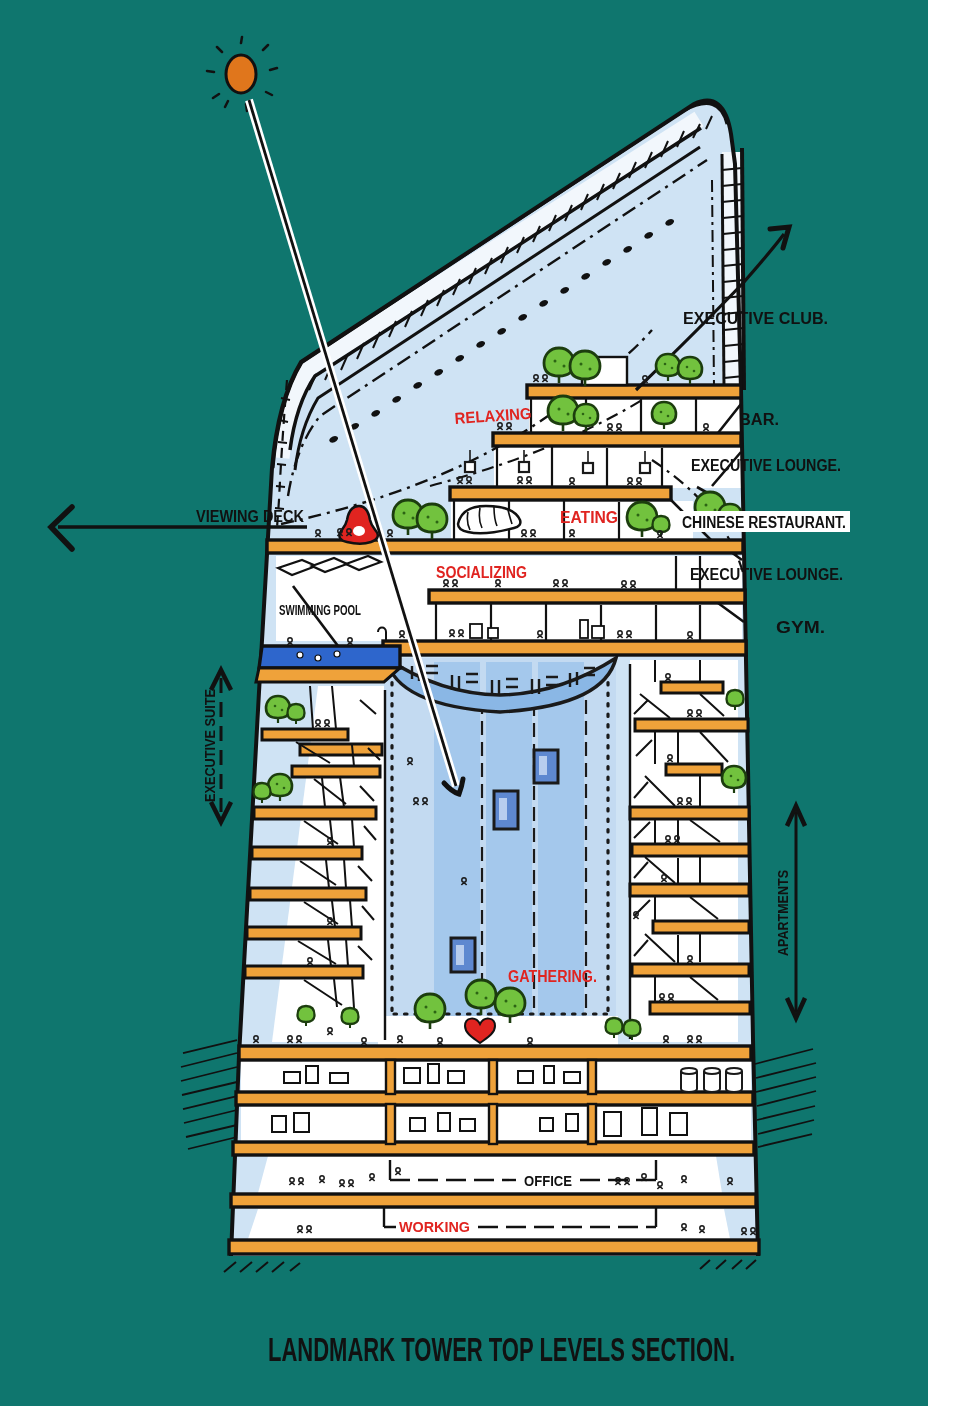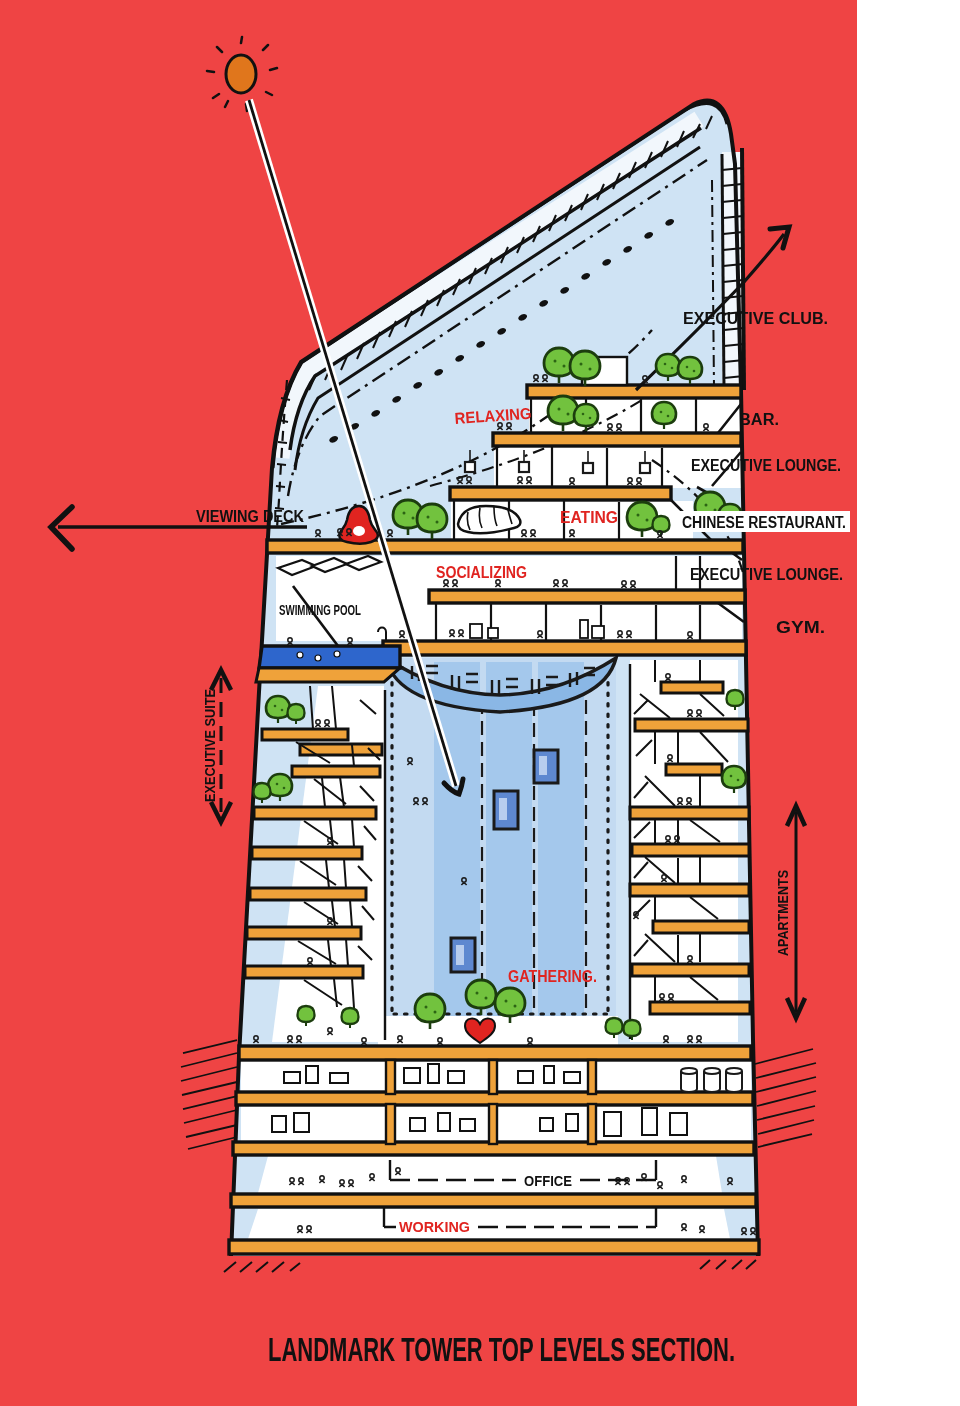--- a/index.html
+++ b/index.html
@@ -1,16 +1,16 @@
 <!DOCTYPE html>
 <html><head>
 <meta charset="utf-8">
 <style>
   html,body{margin:0;padding:0;background:#fff;}
-  .page{width:857px;height:1406px;position:relative;background:#ef4444;overflow:hidden;}
+  .page{width:928px;height:1406px;position:relative;background:#0f766e;overflow:hidden;}
   svg{position:absolute;top:0;left:0;}
   text{font-family:"Liberation Sans",sans-serif;}
 </style>
 </head>
 <body>
 <div class="page">
 <svg width="960" height="1406" viewBox="0 0 960 1406">
 <defs>
   <g id="pp">
           <circle cx="0" cy="0" r="2.2" fill="none" stroke="#1a1a1a" stroke-width="1.5"></circle>

